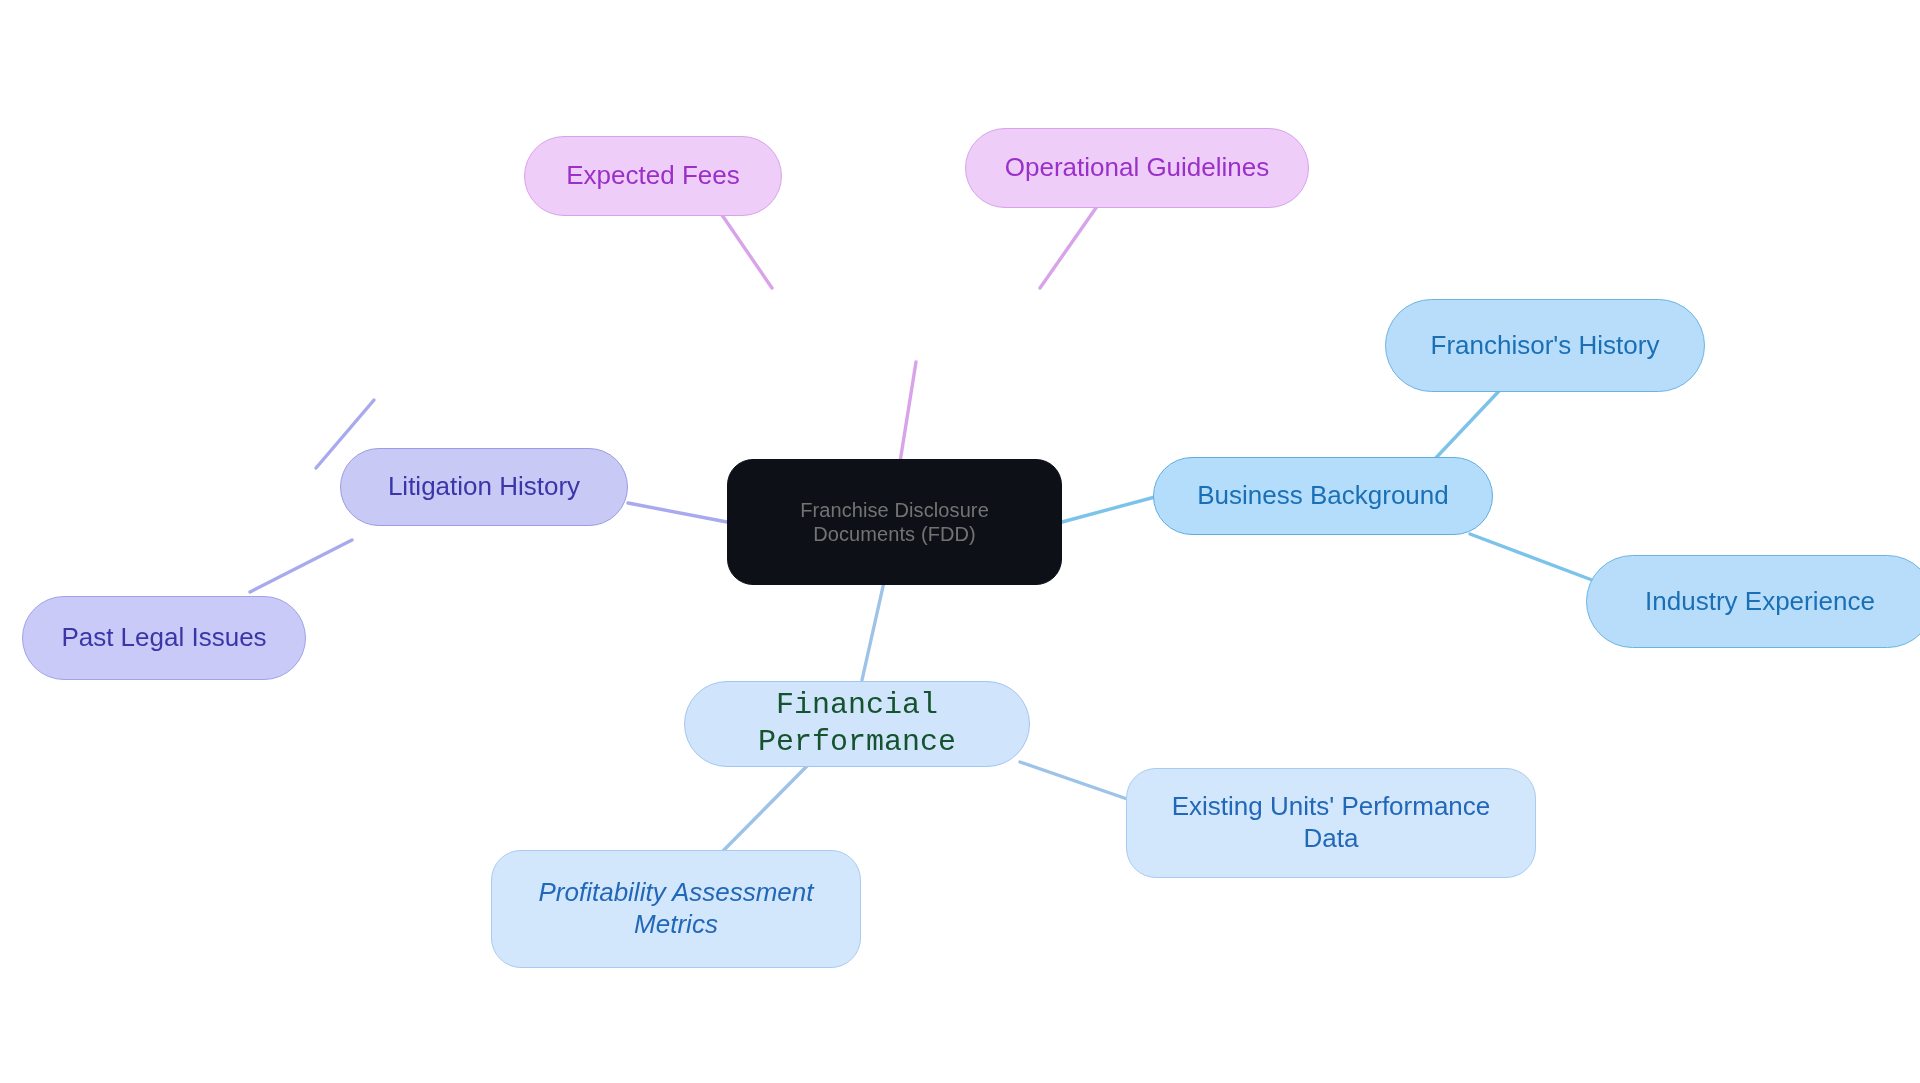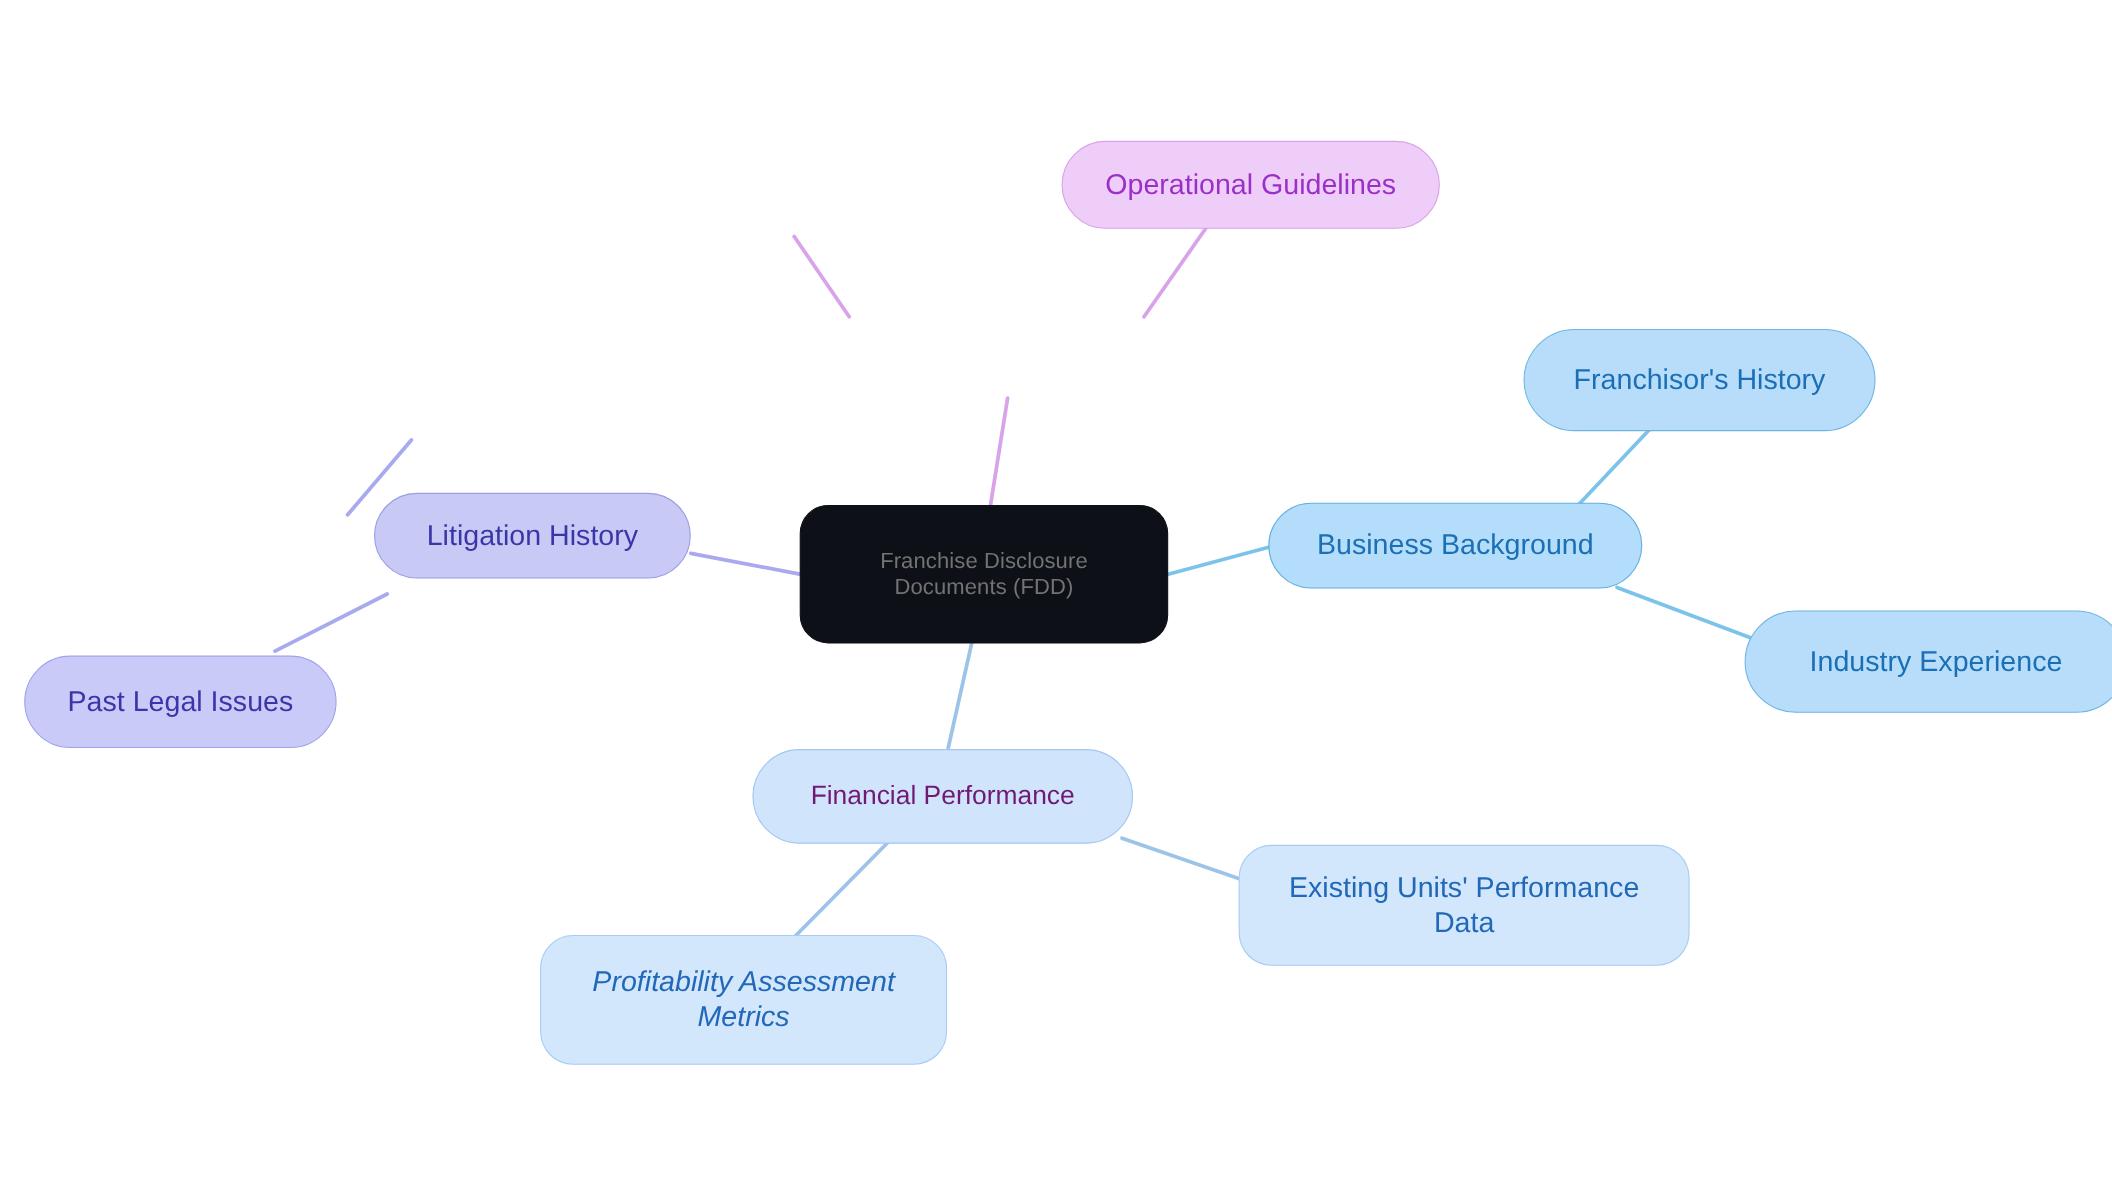--- a/index.html
+++ b/index.html
@@ -67,23 +67,24 @@
     border: 1.6px solid #6cb5e3;
     color: #1b6fb5;
     border-radius: 999px;
     font-size: 26px;
   }
 
   
   .node.paleblue-main {
     background: #d0e4fb;
     border: 1.6px solid #a2c6ef;
-    color: #701a75;
+    color: #14532d;
     border-radius: 999px;
-    font-size: 24px;
+    font-size: 30px;
+    font-family: Liberation Mono, monospace;
   }
   .node.paleblue-leaf {
     background: #d2e6fc;
     border: 1.6px solid #a9cbf1;
     color: #2268b8;
     border-radius: 30px;
     font-size: 26px;
   }
 
   
@@ -166,16 +167,17 @@
 
   <div class="node paleblue-leaf" style="left:491px; top:850px; width:370px; height:118px;font-style:italic;">Profitability Assessment
 Metrics</div>
 
   <div class="node violet-main" style="left:340px; top:448px; width:288px; height:78px;">Litigation History</div>
 
 
   <div class="node violet-leaf" style="left:22px; top:596px; width:284px; height:84px;">Past Legal Issues</div>
 
 
+  <div class="node pink-leaf" style="left:524px; top:136px; width:258px; height:80px;">Expected Fees</div>
 
   <div class="node pink-leaf" style="left:965px; top:128px; width:344px; height:80px;">Operational Guidelines</div>
 
 </div>
 
 </body></html>

